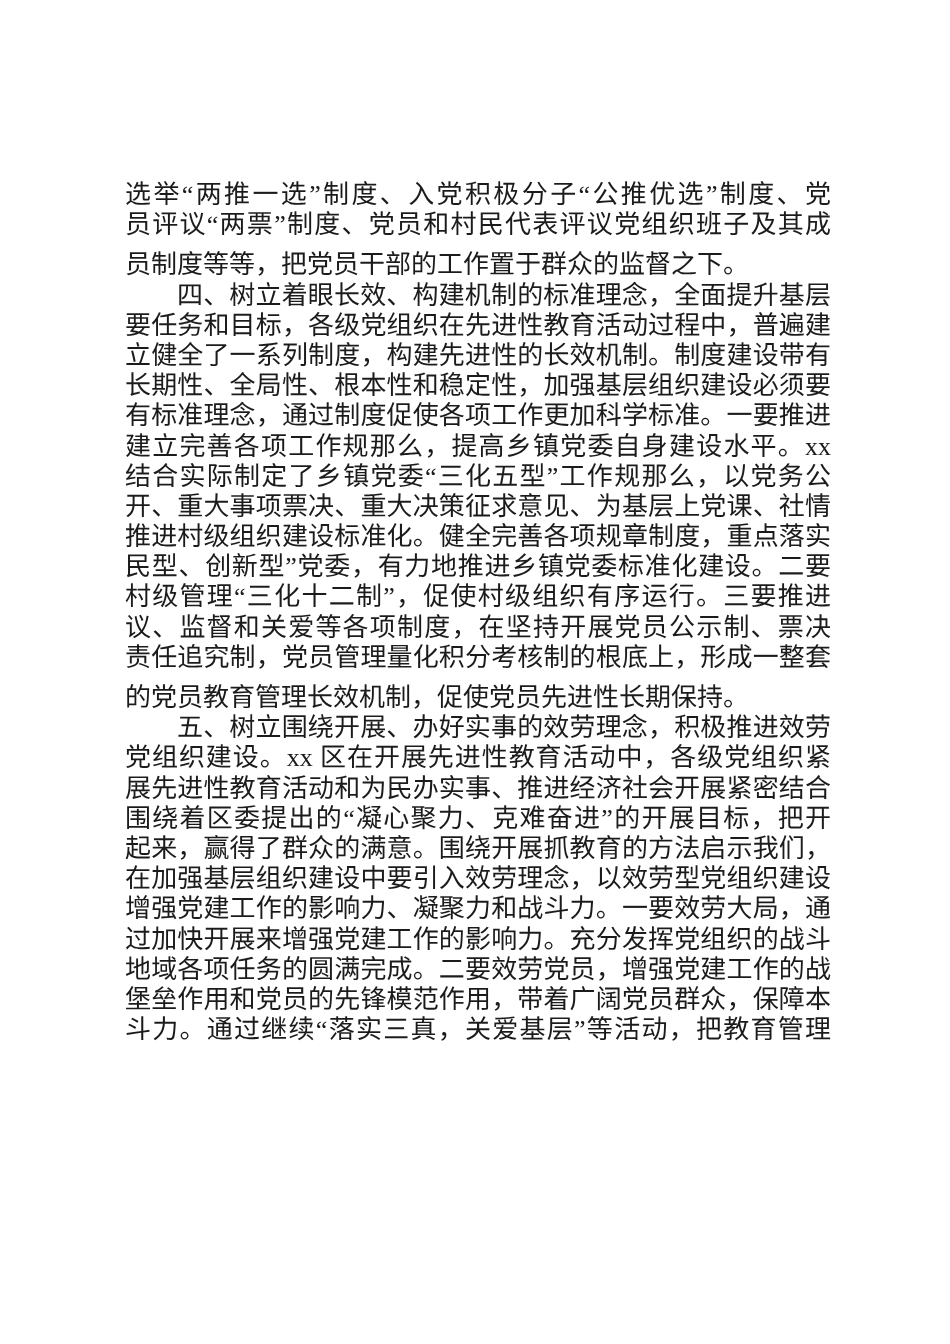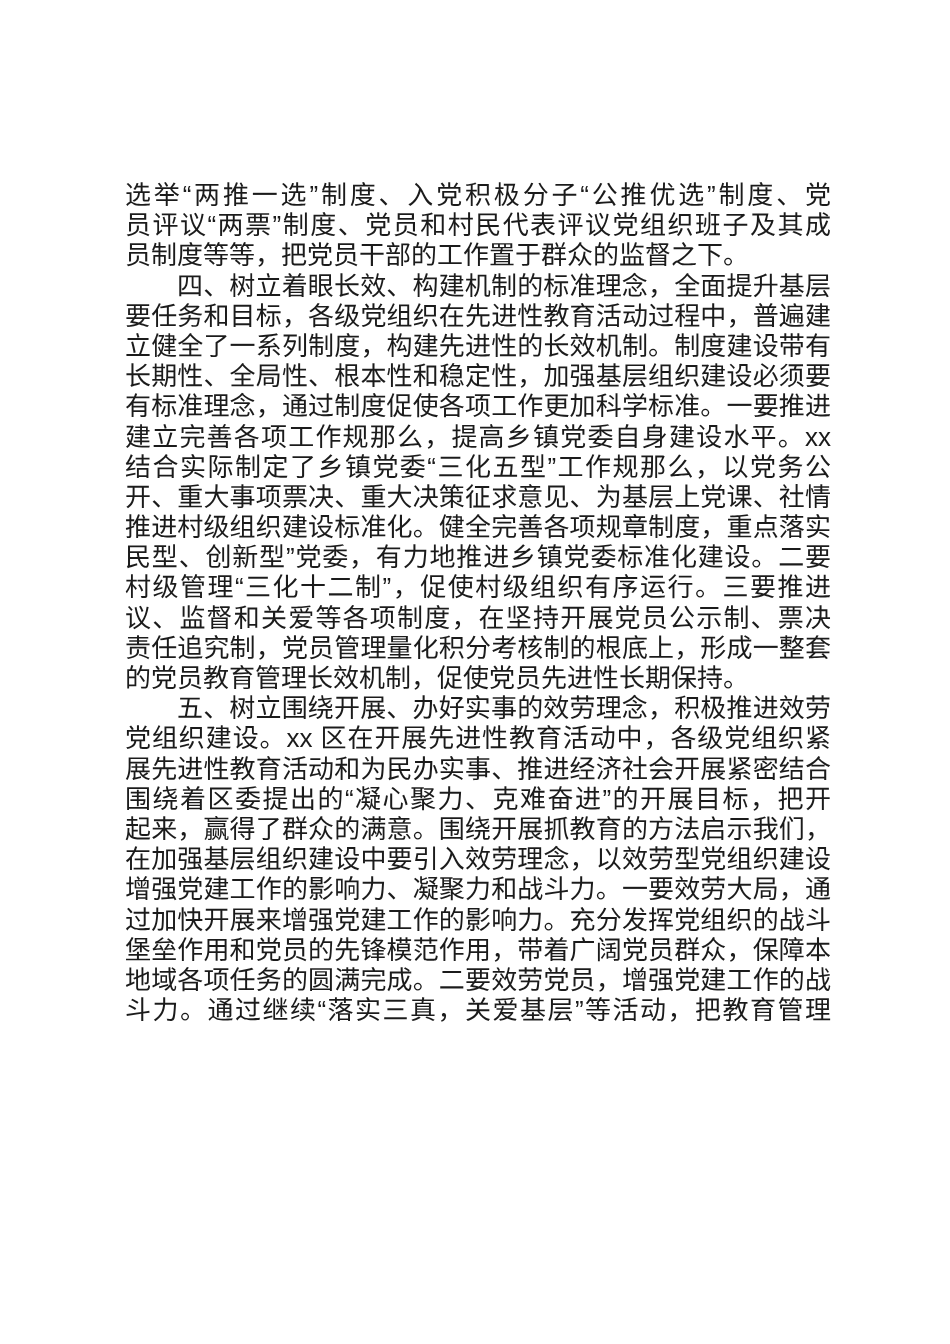--- a/index.html
+++ b/index.html
@@ -11,38 +11,39 @@
     width: 950px;
     height: 1344px;
     background: #ffffff;
     overflow: hidden;
   }
   .doc-text {
     position: absolute;
     left: 125px;
     top: 180px;
     width: 706px;
-    font-family: Liberation Sans, sans-serif;
+    font-family: Liberation Serif, serif;
     font-size: 26px;
     line-height: 30.2px;
     color: #1b1b1b;
     font-weight: 400;
   }
   .line {
     height: 30.2px;
     overflow: hidden;
     text-align: justify;
     text-align-last: justify;
     text-justify: inter-character;
   }
   .line.indent {
     text-indent: 52px;
   }
   .line.short {
     text-align-last: left;
+    margin-top: 10px;
   }
 </style>
 </head>
 <body>
 
 <div class="screen">
   <div class="doc-text">
     <div class="line">选举“两推一选”制度、入党积极分子“公推优选”制度、党</div>
     <div class="line">员评议“两票”制度、党员和村民代表评议党组织班子及其成</div>
     <div class="line short">员制度等等，把党员干部的工作置于群众的监督之下。</div>
@@ -61,17 +62,17 @@
     <div class="line">责任追究制，党员管理量化积分考核制的根底上，形成一整套</div>
     <div class="line short">的党员教育管理长效机制，促使党员先进性长期保持。</div>
     <div class="line indent">五、树立围绕开展、办好实事的效劳理念，积极推进效劳型</div>
     <div class="line">党组织建设。xx 区在开展先进性教育活动中，各级党组织紧紧</div>
     <div class="line">展先进性教育活动和为民办实事、推进经济社会开展紧密结合</div>
     <div class="line">围绕着区委提出的“凝心聚力、克难奋进”的开展目标，把开</div>
     <div class="line">起来，赢得了群众的满意。围绕开展抓教育的方法启示我们，</div>
     <div class="line">在加强基层组织建设中要引入效劳理念，以效劳型党组织建设</div>
     <div class="line">增强党建工作的影响力、凝聚力和战斗力。一要效劳大局，通</div>
     <div class="line">过加快开展来增强党建工作的影响力。充分发挥党组织的战斗</div>
+    <div class="line">地域各项任务的圆满完成。二要效劳党员，增强党建工作的战</div>
     <div class="line">堡垒作用和党员的先锋模范作用，带着广阔党员群众，保障本</div>
-    <div class="line">地域各项任务的圆满完成。二要效劳党员，增强党建工作的战</div>
     <div class="line">斗力。通过继续“落实三真，关爱基层”等活动，把教育管理</div>
   </div>
 </div>
 
 </body></html>

